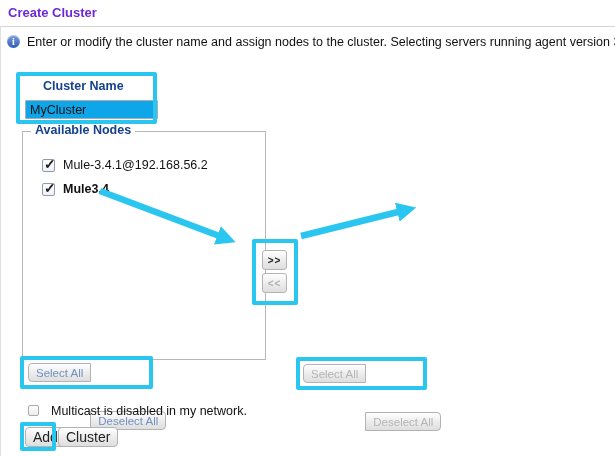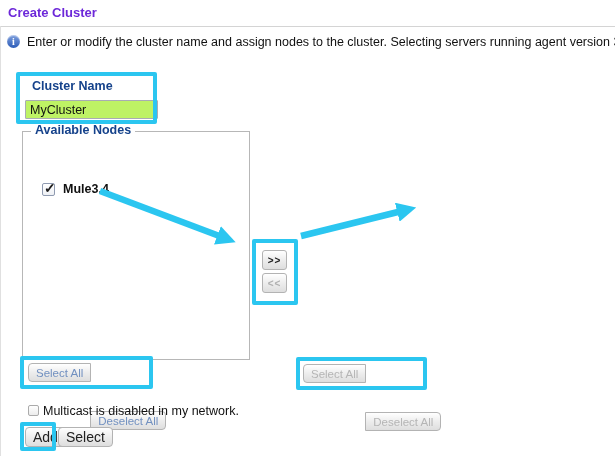--- a/index.html
+++ b/index.html
@@ -27,32 +27,32 @@
     border-radius: 50%;
     background: linear-gradient(#7e9fdd, #2c5cb8);
     color: #fff; font-size: 10px; font-weight: bold; font-family: "Liberation Serif", serif;
     display: flex; align-items: center; justify-content: center;
     box-shadow: inset 0 1px 1px rgba(255,255,255,.5);
   }
   .info-text { left: 27px; top: 35px; font-size: 12.5px; color: #111; white-space: nowrap; }
 
   
   .field-label { font-size: 12.5px; font-weight: bold; color: #15428b; white-space: nowrap; }
-  .cluster-label { left: 32px; top: 79px; }
+  .cluster-label { left: 43px; top: 79px; }
   .cluster-input {
     left: 25px; top: 100px; width: 133px; height: 19px;
     box-sizing: border-box;
     border: 1px solid #a9acb3; border-radius: 1px;
     padding: 0 4px; font-size: 12.5px; font-family: "Liberation Sans", sans-serif;
-    color: #111; background: #bef264; outline: none;
+    color: #111; background: #0ea5e9; outline: none;
   }
 
   
   .fieldset { border: 1px solid #b7b7b7; background: transparent; }
-  .fs-available { left: 22px; top: 131px; width: 226px; height: 227px; }
+  .fs-available { left: 22px; top: 131px; width: 226px; height: 227px; padding-left: 16px; }
   .fs-cluster   { left: 295px; top: 131px; width: 224px; height: 227px; }
   .legend {
     position: absolute; top: -9px; left: 8px;
     background: #ffffff; padding: 0 4px;
     font-size: 12.5px; font-weight: bold; color: #15428b; white-space: nowrap;
   }
   .node-row {
     position: absolute; left: 19px; height: 16px;
     display: flex; align-items: center; gap: 8px;
   }
@@ -100,21 +100,21 @@
   .blue-text { color: #7190c0; }
   .disabled-text { color: #b5b5b5; cursor: default; }
   .grp-available { left: 28px; top: 363px; }
   .grp-cluster   { left: 303px; top: 364px; }
 
   .action-btn { height: 20px; padding: 0 7px; font-size: 14px; color: #222; }
   .btn-add    { left: 25px; top: 427px; }
   .btn-cancel { left: 58px; top: 427px; }
 
   
-  .multicast-row { left: 28px; top: 403px; display: flex; align-items: center; gap: 4px; height: 15px; }
+  .multicast-row { left: 28px; top: 403px; display: flex; align-items: center; gap: 12px; height: 15px; }
   .multicast-label { font-size: 12.5px; color: #111; white-space: nowrap; }
 
   
   .hl {
     position: absolute; box-sizing: border-box;
     border: 4px solid #2bc6f0; border-radius: 2px;
     pointer-events: none; z-index: 20; background: transparent;
   }
   .hl-cluster-name { left: 16px;  top: 72px;  width: 141px; height: 52px; }
   .hl-transfer     { left: 252px; top: 239px; width: 46px;  height: 66px; }
@@ -133,20 +133,24 @@
   <div class="abs left-edge"></div>
 
   <div class="abs info-icon">i</div>
   <div class="abs info-text">Enter or modify the cluster name and assign nodes to the cluster. Selecting servers running agent version 3.4.1</div>
 
   <div class="abs field-label cluster-label">Cluster Name</div>
   <input class="abs cluster-input" type="text" value="MyCluster" style="">
 
   <div class="abs fieldset fs-available">
     <span class="legend">Available Nodes</span>
+    <div class="node-row r0">
+      <span class="checkbox checked"></span>
+      <span class="node-label">Mule-3.4.1@192.168.56.2</span>
+    </div>
     <div class="node-row r1">
       <span class="checkbox checked"></span>
       <span class="node-label">Mule3.4</span>
     </div>
   </div>
 
 
   <button class="abs btn transfer-btn transfer-up">&gt;&gt;</button>
   <button class="abs btn transfer-btn transfer-down" disabled="">&lt;&lt;</button>
 
@@ -158,21 +162,21 @@
     <button class="btn seg-btn seg-left disabled-text" disabled="">Select All</button>
     <button class="btn seg-btn seg-right disabled-text" disabled="">Deselect All</button>
   </div>
 
   <div class="abs multicast-row">
     <span class="small-checkbox"></span>
     <span class="multicast-label">Multicast is disabled in my network.</span>
   </div>
 
   <button class="abs btn action-btn btn-add">Add</button>
-  <button class="abs btn action-btn btn-cancel">Select</button>
+  <button class="abs btn action-btn btn-cancel">Cluster</button>
 
   <svg class="abs arrow-layer" viewBox="0 0 615 456" xmlns="http://www.w3.org/2000/svg">
     <defs>
       <marker id="ah" viewBox="0 0 10 10" refX="2.5" refY="5" markerWidth="3" markerHeight="3" orient="auto">
         <path d="M0,0 L10,5 L0,10 z" fill="#2bc6f0"></path>
       </marker>
     </defs>
     <line x1="100" y1="191" x2="222" y2="237" stroke="#2bc6f0" stroke-width="6.5" marker-end="url(#ah)"></line>
     <line x1="301" y1="236" x2="402" y2="211" stroke="#2bc6f0" stroke-width="6.5" marker-end="url(#ah)"></line>
   </svg>

